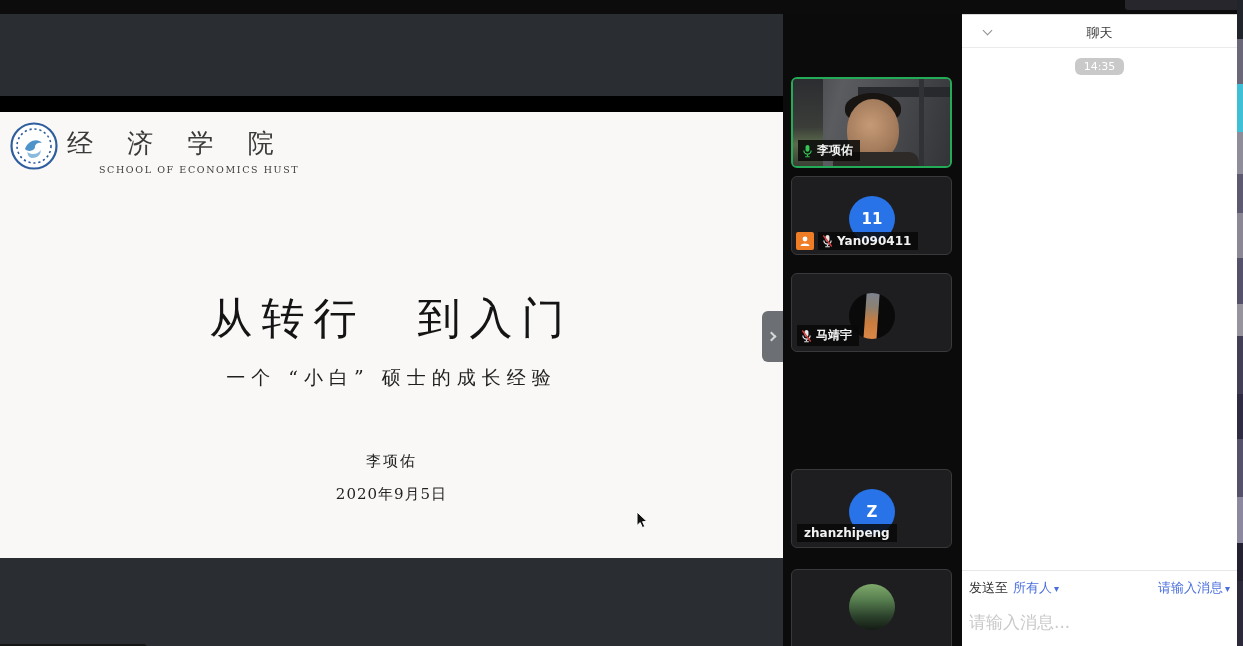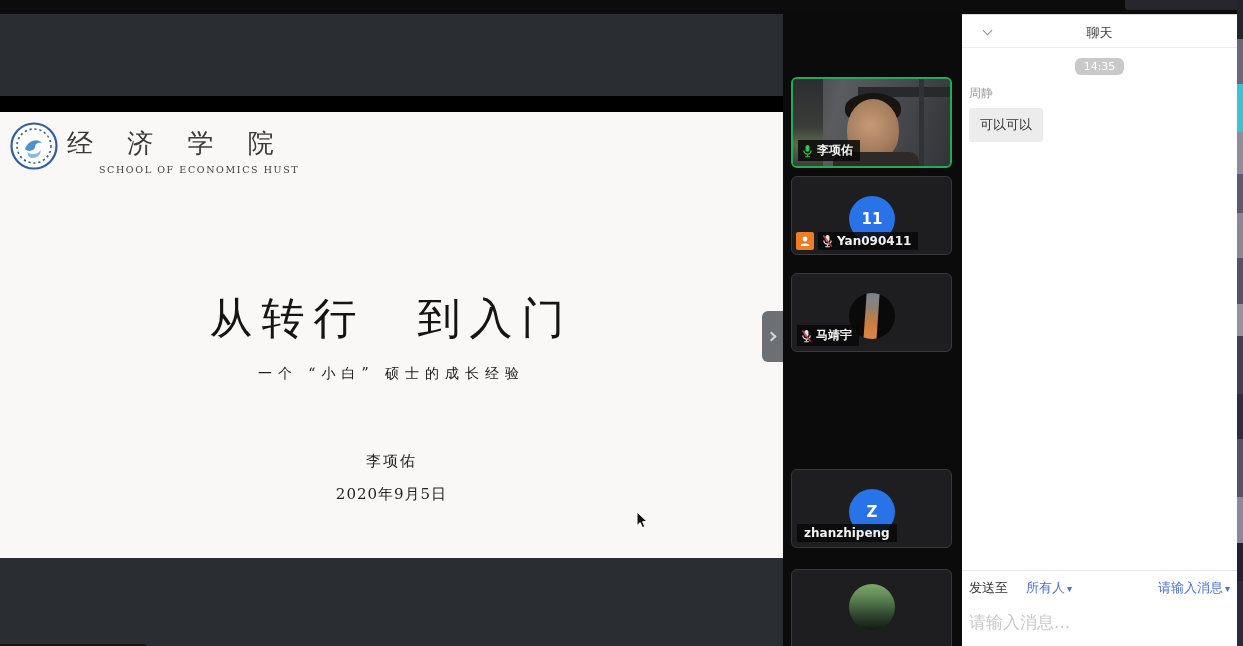--- a/index.html
+++ b/index.html
@@ -25,21 +25,21 @@
   .slide { position:absolute; left:0; top:16px; width:783px; height:446px; background:#f9f8f6;
     font-family:"DejaVu Serif","Liberation Serif",serif; color:#1c1c1c; }
   .slide-logo-row { position:absolute; left:10px; top:10px; display:flex; align-items:flex-start; }
   .logo-seal { width:48px; height:48px; }
   .org-block { margin-left:9px; padding-top:7px; }
   .org-cn { font-size:26px; letter-spacing:13px; color:#3a3a3a; line-height:1.1; }
   .org-en { font-size:9.5px; letter-spacing:1.6px; color:#3d3d3d; margin-top:6px;margin-left:32px; }
   .slide-title { position:absolute; left:0; width:100%; top:178px; text-align:center;
     font-size:43px; letter-spacing:9px; color:#141414; font-weight:normal; }
   .slide-subtitle { position:absolute; left:0; width:100%; top:253px; text-align:center;
-    font-size:14px; letter-spacing:6px; color:#202020; }
+    font-size:19px; letter-spacing:6px; color:#202020; }
   .slide-author { position:absolute; left:0; width:100%; top:340px; text-align:center;
     font-size:15px; letter-spacing:2px; color:#222; }
   .slide-date { position:absolute; left:0; width:100%; top:373px; text-align:center;
     font-size:15px; letter-spacing:1px; color:#222; }
 
   
   .share-label { position:absolute; left:0; top:630px; height:28px; width:148px;
     background:#151515; border-radius:0 5px 0 0; display:flex; align-items:flex-start;
     gap:6px; padding:3px 8px 0 7px; z-index:40; }
 
@@ -110,21 +110,21 @@
     border-right:1.5px solid #8f8f8f; border-bottom:1.5px solid #8f8f8f; transform:rotate(45deg); }
   .chat-time { margin:10px auto 0; width:fit-content; background:#c9c9c9; color:#fff;
     font-size:11px; padding:2px 9px; border-radius:6px; }
   .chat-msg { padding:10px 0 0 7px; }
   .chat-sender { font-size:12px; color:#9b9b9b; }
   .chat-bubble { margin-top:6px; width:fit-content; background:#ececec; color:#333;
     font-size:13px; padding:8px 11px; border-radius:3px; }
   .chat-footer { position:absolute; left:0; bottom:0; width:100%; height:76px;
     border-top:1px solid #e8e8e8; }
   .chat-send-row { display:flex; align-items:center; padding:8px 7px 0 7px; font-size:13px; }
-  .send-to-label { color:#333; margin-right:18px; }
+  .send-to-label { color:#333; margin-right:5px; }
   .blue-link { color:#4a6fdc; cursor:pointer; }
   .caret { font-size:10px; margin-left:2px; }
   .spacer { flex:1; }
   .chat-input { padding:14px 7px 0 7px; font-size:17px; color:#c9c9c9; }
 
   
   .edge-sliver { position:absolute; left:1237px; top:0; width:6px; height:646px; z-index:70;
     background:linear-gradient(180deg,
       #22242b 0%,#22242b 6%,#6a6878 6%,#6a6878 13%,#3fc0d6 13%,#3fc0d6 20.5%,
       #8f8d99 20.5%,#8f8d99 27%,#5d5971 27%,#5d5971 33%,#8b8794 33%,#8b8794 40%,
@@ -254,24 +254,20 @@
   </div>
 
   <div class="chat-panel">
     <div class="chat-header">
       <span class="chev-down-btn">
           <span class="chev-down"></span>
         </span>
       <div class="title">聊天</div>
     </div>
     <div class="chat-time">14:35</div>
-    <div class="chat-msg">
-      <div class="chat-sender">周静</div>
-      <div class="chat-bubble">可以可以</div>
-    </div>
     <div class="chat-footer">
       <div class="chat-send-row">
         <span class="send-to-label">发送至</span>
         <span class="blue-link"><span>所有人</span><span class="caret">▾</span></span>
         <span class="spacer"></span>
         <span class="blue-link"><span>请输入消息</span><span class="caret">▾</span></span>
       </div>
       <div class="chat-input">请输入消息...</div>
     </div>
   </div>

